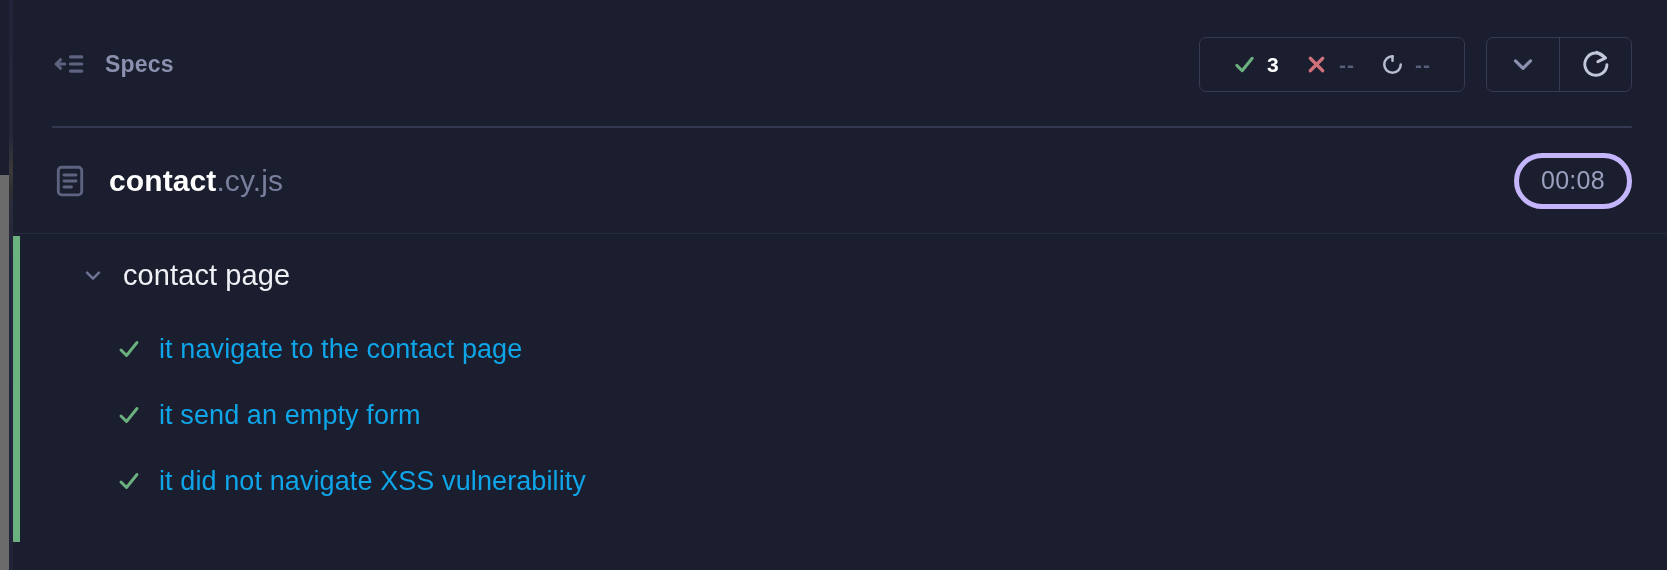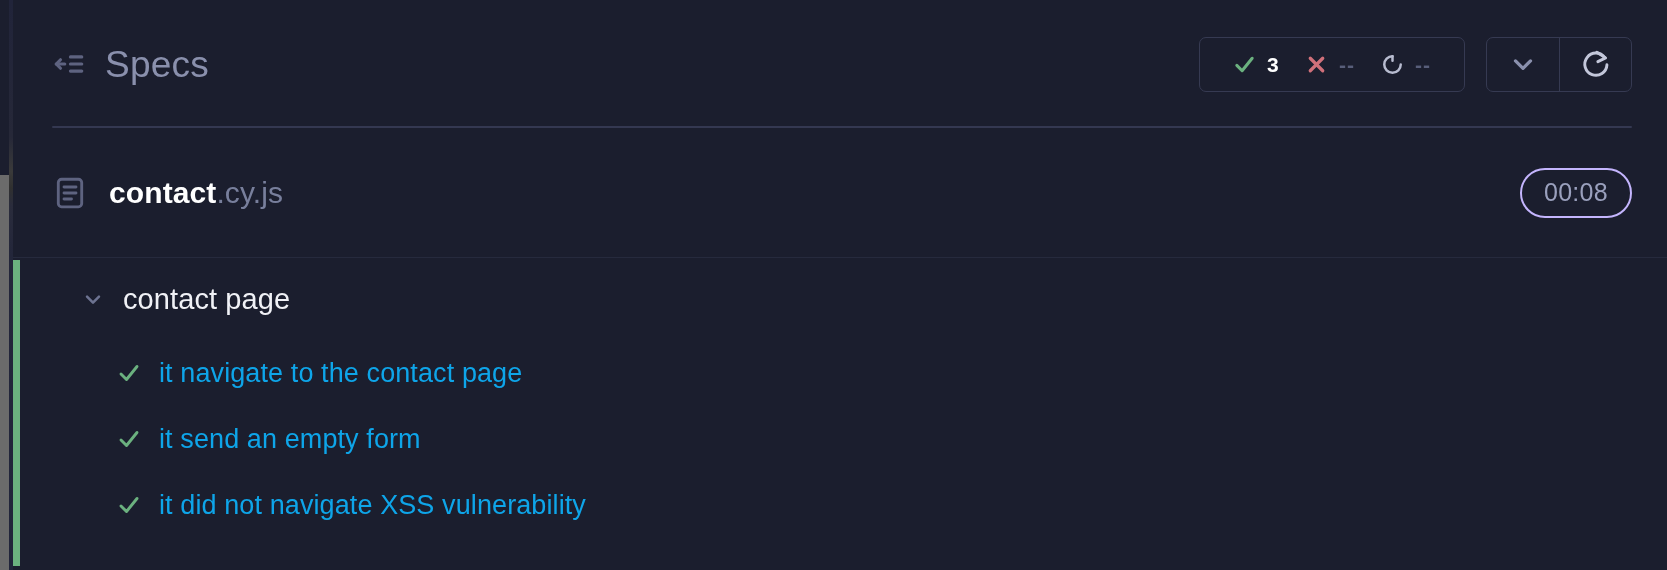--- a/index.html
+++ b/index.html
@@ -76,22 +76,22 @@
     cursor: pointer;
   }
   .back-icon {
     width: 34px;
     height: 34px;
     display: block;
     color: #5e6380;
     flex: none;
   }
   .page-title {
-    font-size: 37px;
-    font-weight: 400;
+    font-size: 23px;
+    font-weight: 700;
     color: #8a90ad;
     letter-spacing: 0.2px;
     line-height: 1;
   }
 
   .header-right {
     margin-left: auto;
     display: flex;
     align-items: center;
     gap: 21px;
@@ -149,21 +149,21 @@
     right: 35px;
     bottom: 0;
     height: 2px;
     background: #343851;
     border-radius: 1px;
   }
 
   
   .spec-row {
     position: relative;
-    height: 130px;
+    height: 106px;
     display: flex;
     align-items: center;
     padding: 0 35px 0 39px;
     cursor: pointer;
   }
   .file-icon {
     width: 36px;
     height: 36px;
     display: block;
     color: #5e6380;
@@ -173,21 +173,21 @@
   .file-name {
     font-size: 30px;
     line-height: 1;
     letter-spacing: 0.1px;
   }
   .file-base { color: #ffffff; font-weight: 700; }
   .file-ext { color: #787f9c; font-weight: 400; }
 
   .duration-pill {
     margin-left: auto;
-    border: 2px solid #c4b5fd;
+    border: 5px solid #c4b5fd;
     border-radius: 40px;
     padding: 10px 22px 11px;
     color: #9aa0bd;
     font-size: 25px;
     line-height: 1;
     letter-spacing: 0.3px;
   }
   .spec-divider {
     position: absolute;
     left: 0;

